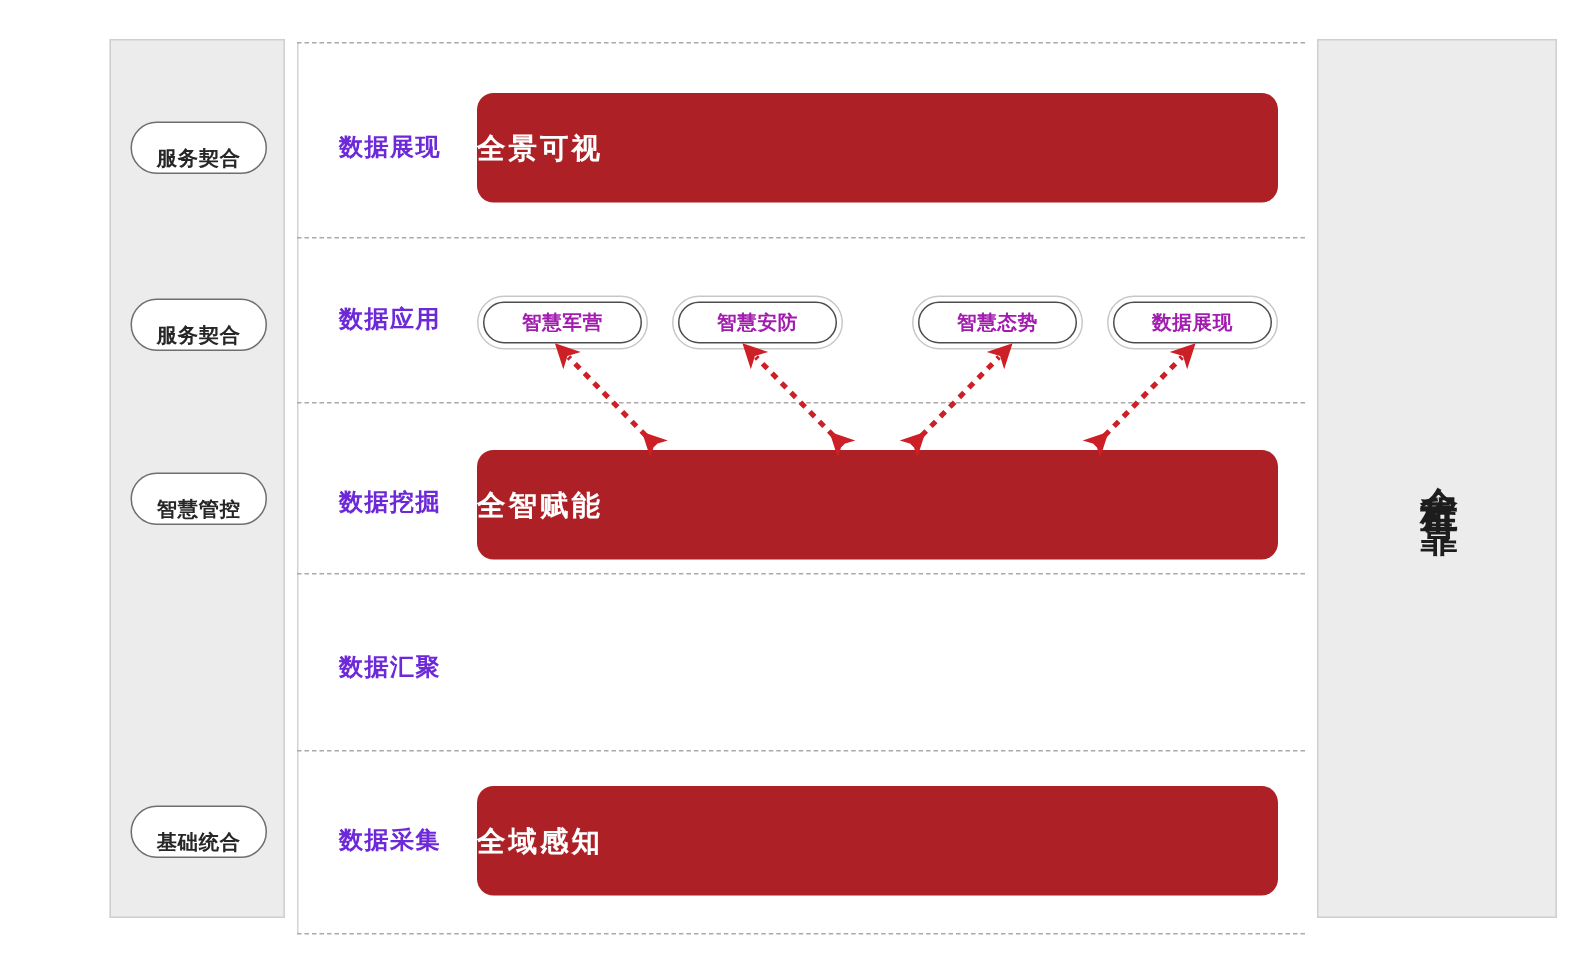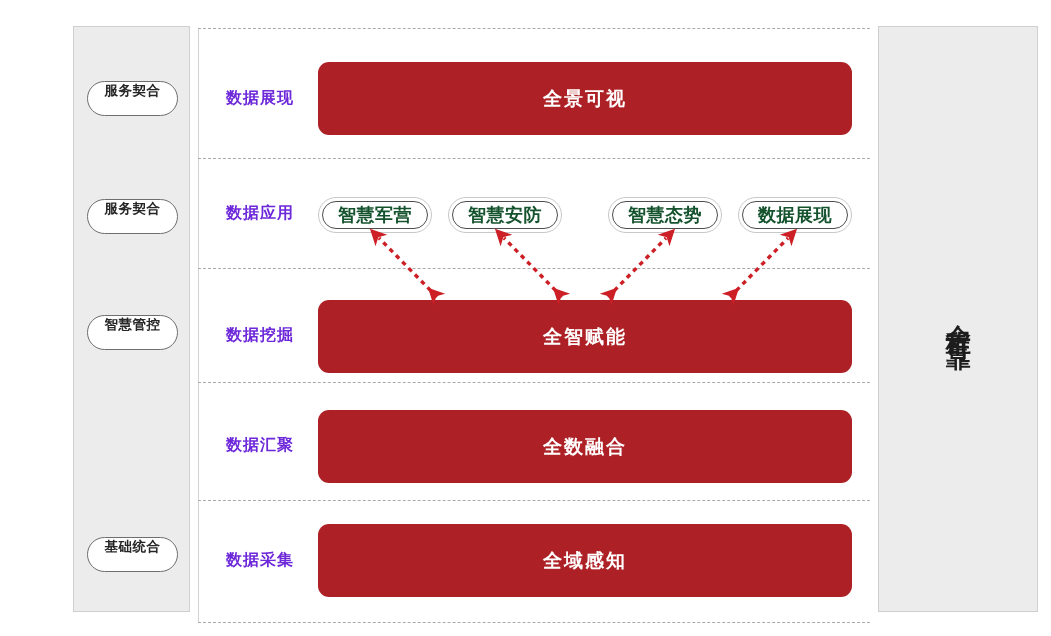--- a/index.html
+++ b/index.html
@@ -33,21 +33,21 @@
   .stage-pill {
     position: absolute;
     left: 13px;
     width: 91px;
     height: 35px;
     background: #ffffff;
     border: 1px solid #6e6e6e;
     border-radius: 18px;
     box-sizing: border-box;
     display: flex;
-    align-items: flex-start;
+    align-items: flex-end;
     justify-content: center;
     font-size: 13.5px;
     font-weight: 600;
     color: #262626;
     letter-spacing: 0.5px;
   }
 
   
   #right-caption {
     position: absolute;
@@ -102,21 +102,21 @@
 
   
   .red-bar {
     position: absolute;
     left: 318px;
     width: 534px;
     background: #ad2025;
     border-radius: 11px;
     display: flex;
     align-items: center;
-    justify-content: center;
+    justify-content: flex-start;
     color: #ffffff;
     font-size: 19px;
     font-weight: bold;
     letter-spacing: 2px;
   }
 
   
   .app-pill {
     position: absolute;
     height: 36px;
@@ -129,23 +129,23 @@
   }
   .app-pill .inner {
     width: 100%;
     height: 100%;
     border: 1.5px solid #4d4d4d;
     border-radius: 14px;
     box-sizing: border-box;
     display: flex;
     align-items: center;
     justify-content: center;
-    font-size: 18px;
+    font-size: 13px;
     font-weight: 600;
-    color: #14532d;
+    color: #a21caf;
     letter-spacing: 0.5px;
     white-space: nowrap;
   }
 
   
   #arrow-layer {
     position: absolute;
     left: 0;
     top: 0;
     width: 1051px;
@@ -193,23 +193,20 @@
   <div class="row-label" style="top:325px">数据挖掘</div>
   <div class="row-label" style="top:435px">数据汇聚</div>
   <div class="row-label" style="top:550px">数据采集</div>
 
   <div class="red-bar" style="top:62px;  height:73px">
     <span>全景可视</span>
   </div>
   <div class="red-bar" style="top:300px; height:73px">
     <span>全智赋能</span>
   </div>
-  <div class="red-bar" style="top:410px; height:73px">
-    <span>全数融合</span>
-  </div>
   <div class="red-bar" style="top:524px; height:73px">
     <span>全域感知</span>
   </div>
 
   <div class="app-pill" style="left:318px; width:114px">
     <div class="inner">
       <span>智慧军营</span>
     </div>
   </div>
   <div class="app-pill" style="left:448px; width:114px">

